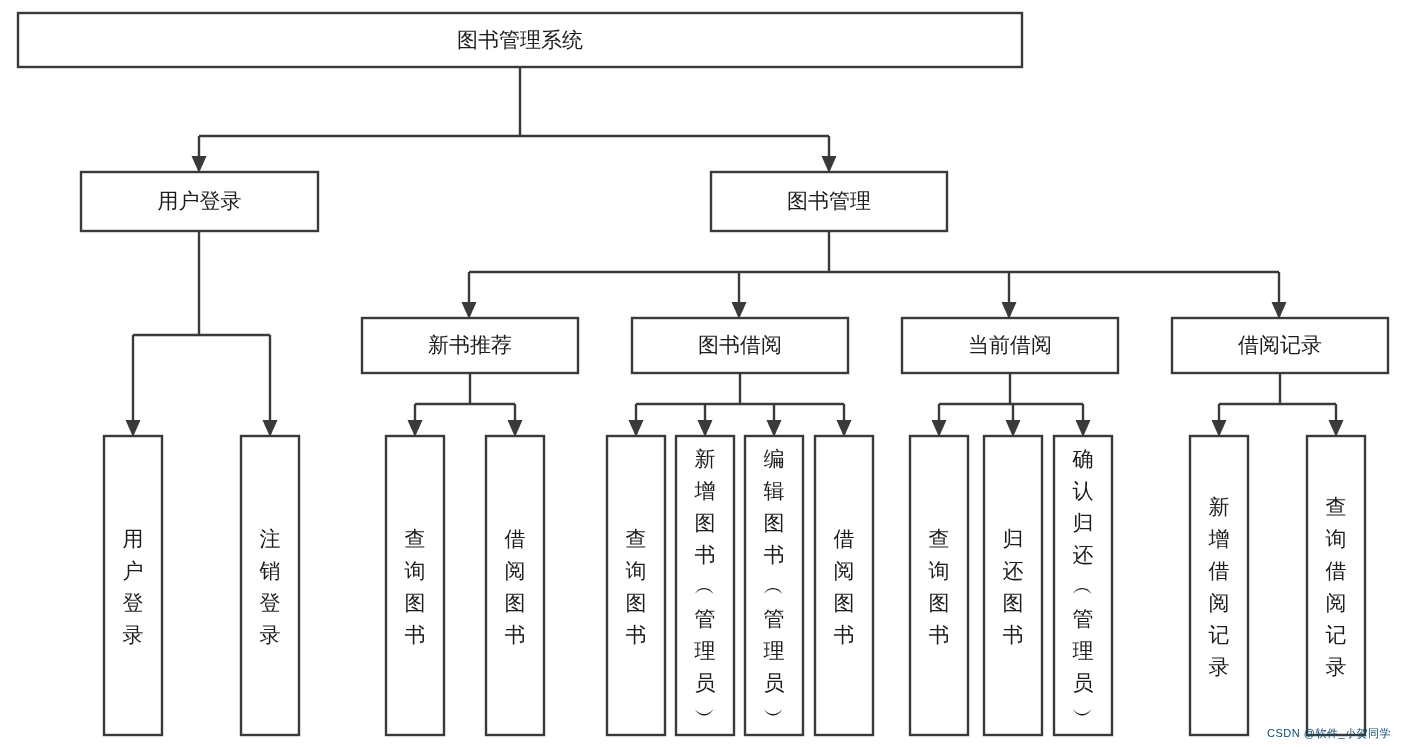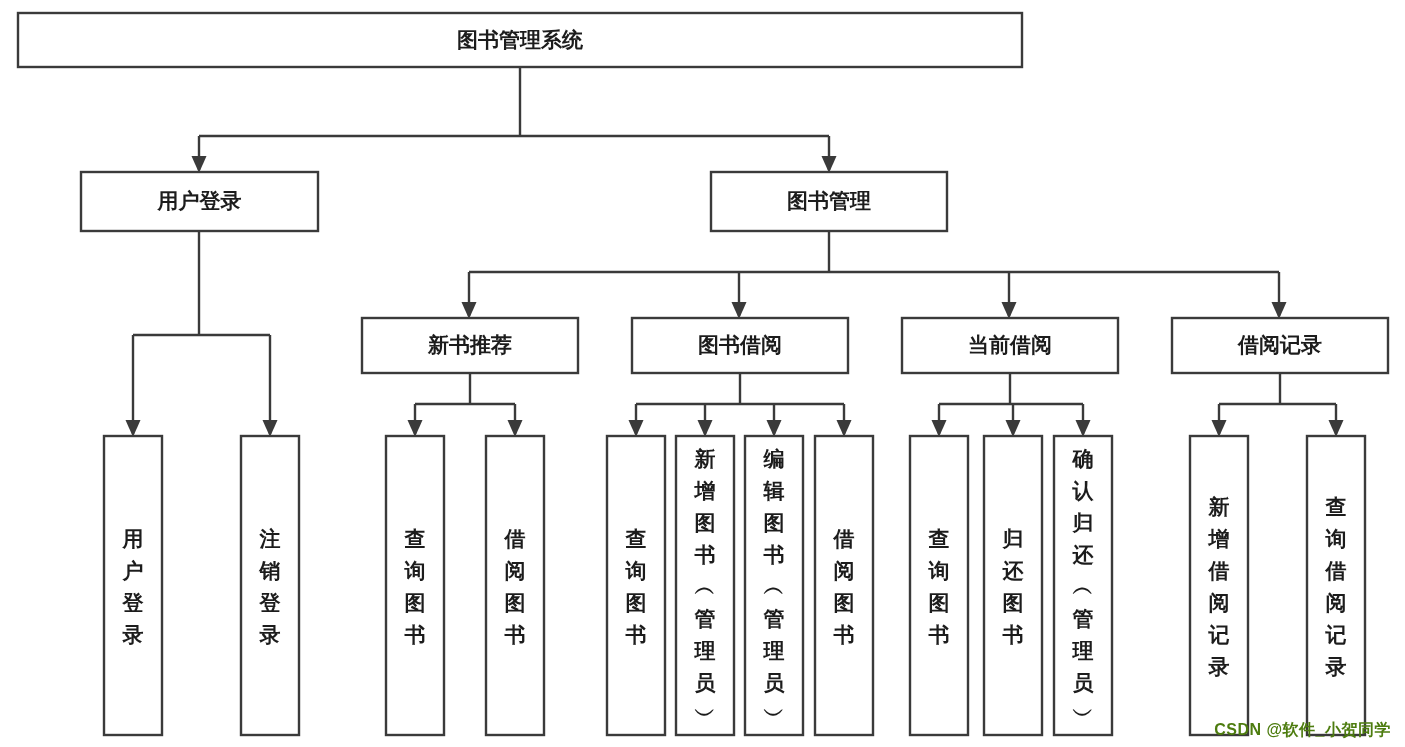--- a/index.html
+++ b/index.html
@@ -10,21 +10,20 @@
   }
   body {
     font-family: "Liberation Sans", "DejaVu Sans", sans-serif;
   }
   #diagram-root {
     position: relative;
     width: 1405px;
     height: 747px;
     background: #ffffff;
     overflow: hidden;
-    font-weight: bold;
   }
   svg.tree-canvas {
     position: absolute;
     left: 0;
     top: 0;
     width: 1405px;
     height: 747px;
     display: block;
   }
   .node-box {
@@ -53,22 +52,22 @@
     fill: #1c1c1c;
     font-family: "Liberation Sans", "DejaVu Sans", sans-serif;
     font-size: 21px;
     text-anchor: middle;
   }
   .watermark-text {
     position: absolute;
     right: 14px;
     bottom: 6px;
     font-family: "Liberation Sans", "DejaVu Sans", sans-serif;
-    font-size: 16px;
-    color: #4d7c0f;
+    font-size: 11px;
+    color: #0c4a6e;
     letter-spacing: 0.5px;
     white-space: nowrap;
     user-select: none;
   }
 </style>
 </head>
 <body>
 
 <div id="diagram-root">
 

